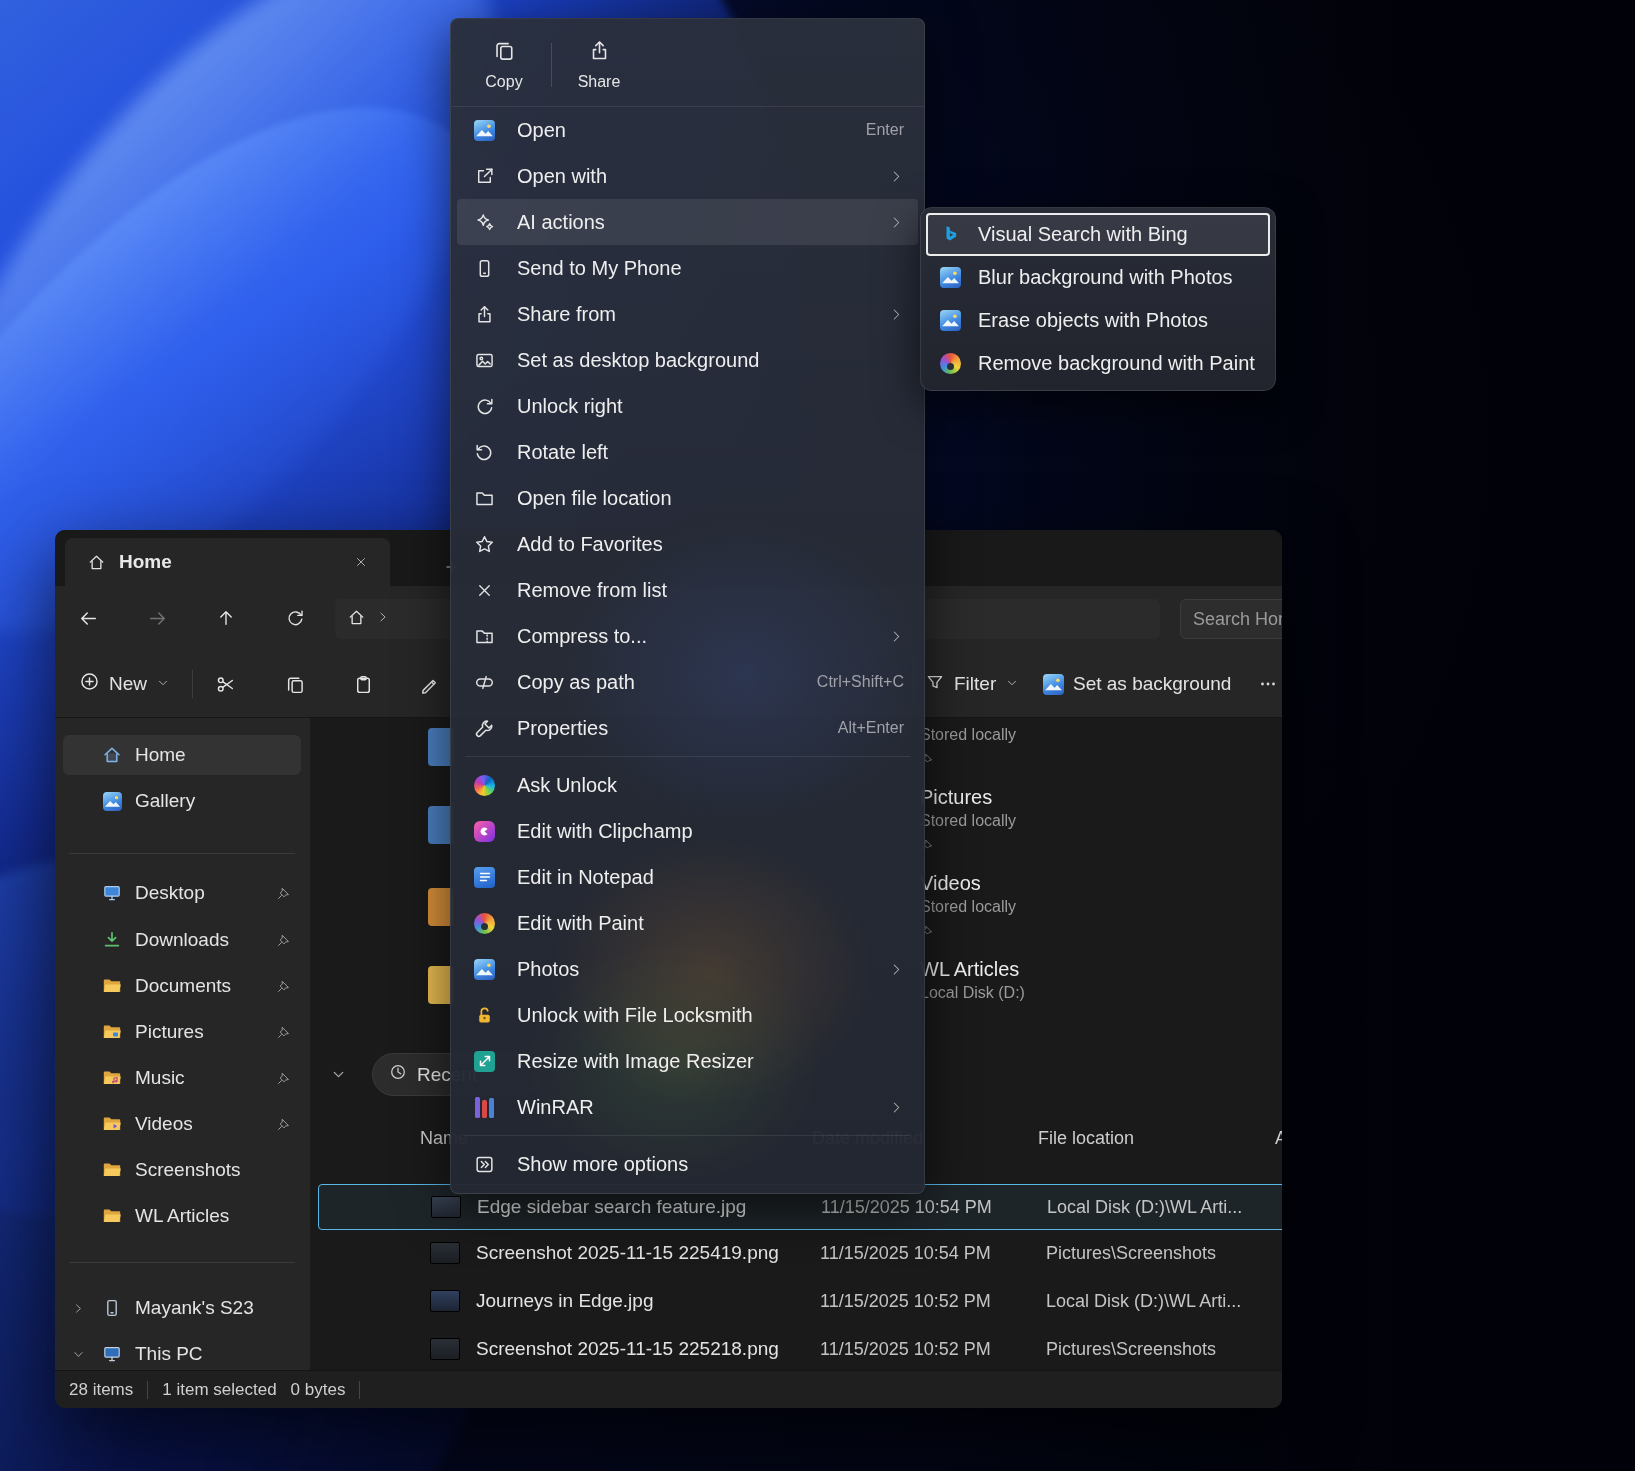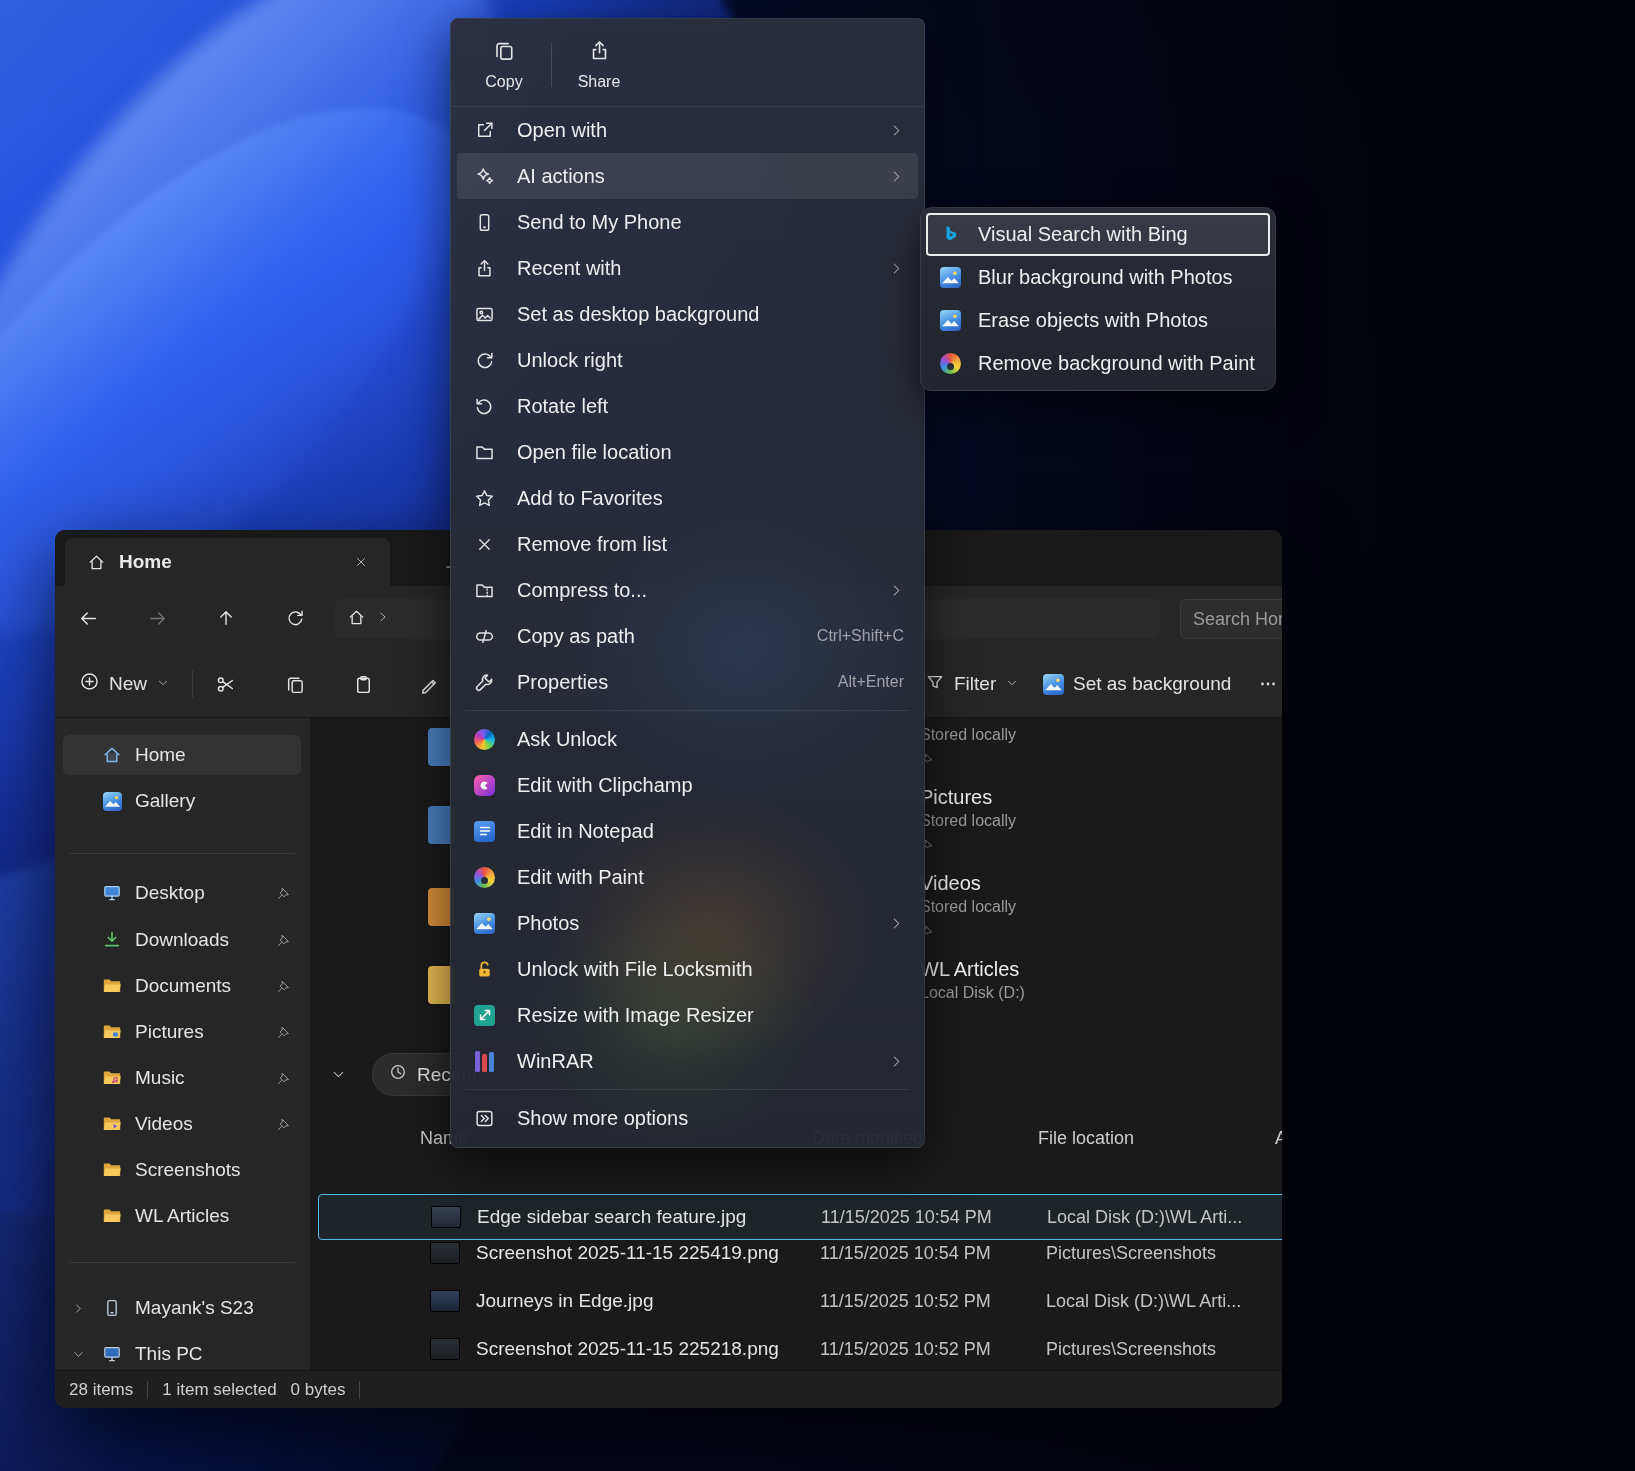--- a/index.html
+++ b/index.html
@@ -463,21 +463,21 @@
               <path d="M10 5.8 V10 L13 12" stroke="#cfcfcf" stroke-width="1.4" fill="none" stroke-linecap="round"></path>
             </svg></span>
         <span>Recent</span>
       </div>
 
       <div class="colhdr" style="left:110px">Name</div>
       <div class="colhdr" style="left:502px">Date modified</div>
       <div class="colhdr" style="left:728px">File location</div>
       <div class="colhdr" style="left:965px">Activity</div>
 
-      <div class="frow sel" style="top:476px">
+      <div class="frow sel" style="top:466px">
         <span class="fthumb" style="background:linear-gradient(#3a4456,#222833)"></span>
         <span class="fname">Edge sidebar search feature.jpg</span>
         <span class="fdate">11/15/2025 10:54 PM</span>
         <span class="floc">Local Disk (D:)\WL Arti...</span>
       </div>
       <div class="frow" style="top:512px">
         <span class="fthumb" style="background:linear-gradient(#2a2f36,#1b1f24)"></span>
         <span class="fname">Screenshot 2025-11-15 225419.png</span>
         <span class="fdate">11/15/2025 10:54 PM</span>
         <span class="floc">Pictures\Screenshots</span>
@@ -531,20 +531,32 @@
               <path d="M10 12 V2.8"></path>
               <path d="M6.8 5.8 L10 2.6 L13.2 5.8"></path>
               <path d="M6.8 9.2 H4.8 V17 H15.2 V9.2 H13.2"></path>
             </svg></span>
         <span>Share</span>
       </div>
     </div>
 
     <div class="mrow">
       <span class="mic">
+          <span class="appic">
+            <svg viewBox="0 0 20 20">
+              <path d="M2 15.5 L7.5 9.5 L11 13 L13.5 10.5 L18 15.5 Z" fill="#fff" opacity=".92"></path>
+              <circle cx="14.2" cy="6" r="1.7" fill="#ffd966"></circle>
+            </svg>
+          </span>
+        </span>
+      <span class="mlabel">Open</span>
+      <span class="msc">Enter</span>
+    </div>
+    <div class="mrow">
+      <span class="mic">
           <svg class="s" viewBox="0 0 20 20" width="21" height="21">
             <path d="M9 4.5 H4.5 V15.5 H15.5 V11"></path>
             <path d="M12 3 H17 V8"></path>
             <path d="M17 3 L10 10"></path>
           </svg>
         </span>
       <span class="mlabel">Open with</span>
       <span class="mchev">
           <svg class="s sg" viewBox="0 0 20 20" width="15" height="15">
             <path d="M7 4 L13 10 L7 16"></path>
@@ -575,21 +587,21 @@
       <span class="mlabel">Send to My Phone</span>
     </div>
     <div class="mrow">
       <span class="mic">
           <svg class="s" viewBox="0 0 20 20" width="21" height="21">
             <path d="M10 12 V2.8"></path>
             <path d="M6.8 5.8 L10 2.6 L13.2 5.8"></path>
             <path d="M6.8 9.2 H4.8 V17 H15.2 V9.2 H13.2"></path>
           </svg>
         </span>
-      <span class="mlabel">Recent with</span>
+      <span class="mlabel">Share from</span>
       <span class="mchev">
           <svg class="s sg" viewBox="0 0 20 20" width="15" height="15">
             <path d="M7 4 L13 10 L7 16"></path>
           </svg>
         </span>
     </div>
     <div class="mrow">
       <span class="mic">
           <svg class="s" viewBox="0 0 20 20" width="21" height="21">
             <rect x="2.8" y="4.2" width="14.4" height="11.6" rx="1.6"></rect>

